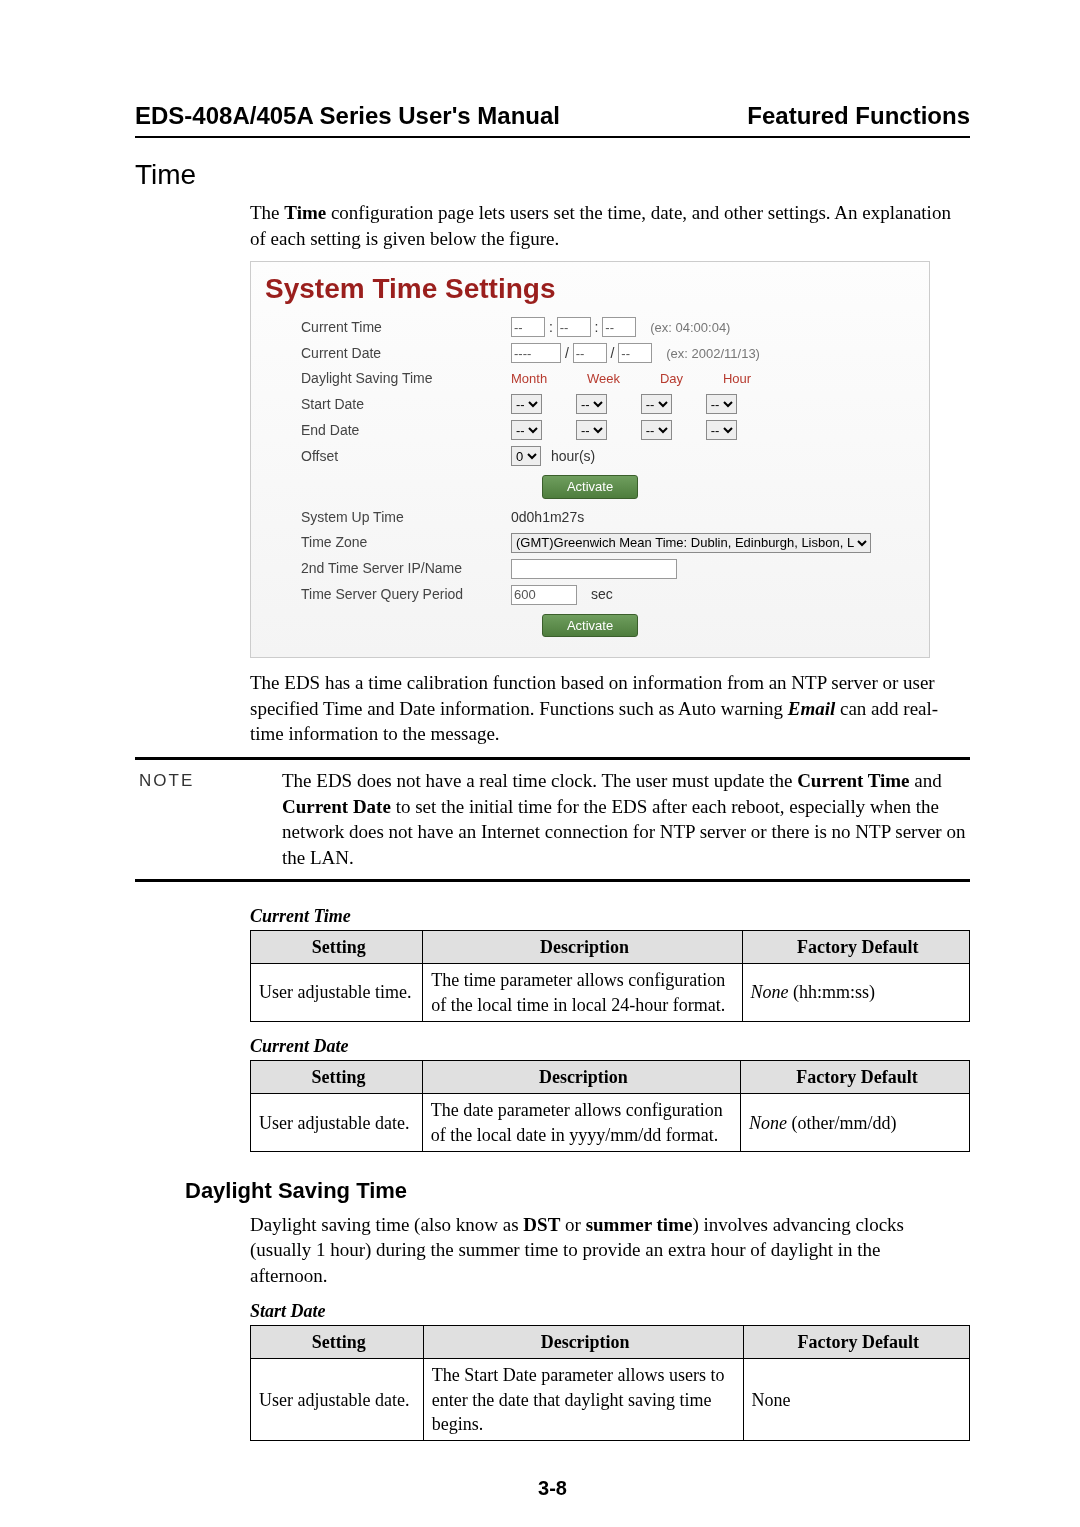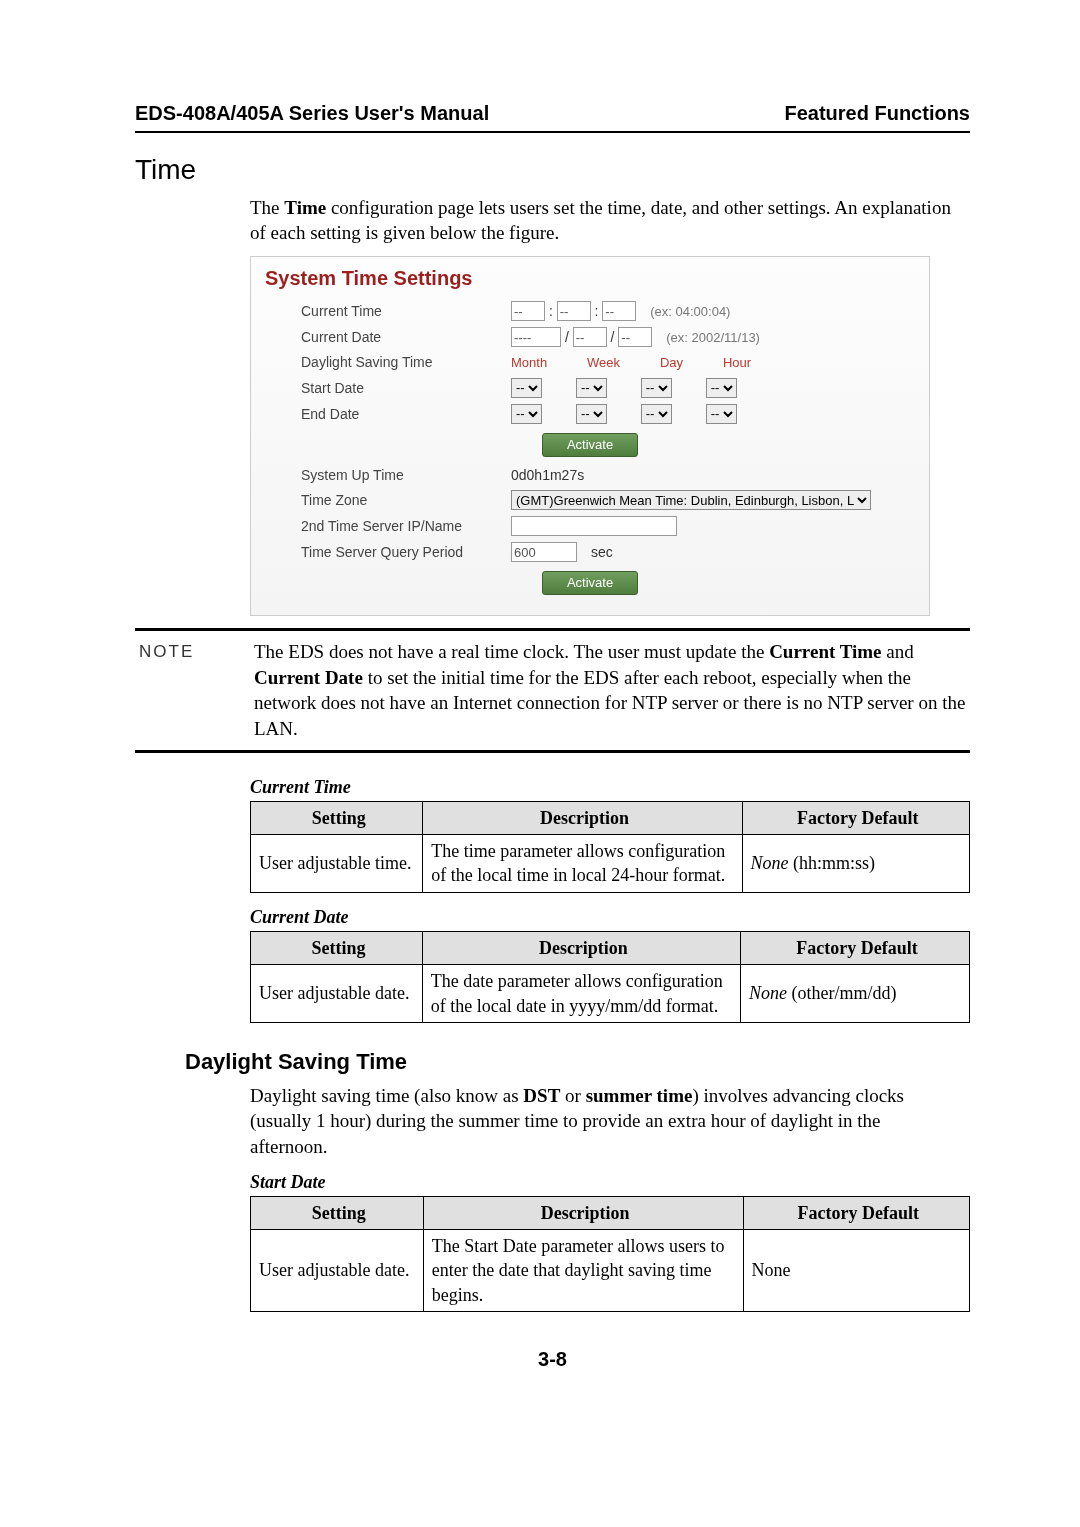--- a/index.html
+++ b/index.html
@@ -15,21 +15,21 @@
     line-height: 1.35;
   }
   .header-row {
     display: flex;
     justify-content: space-between;
     border-bottom: 2px solid #000;
     padding-bottom: 4px;
     margin-bottom: 18px;
     font-family: Arial, Helvetica, sans-serif;
     font-weight: bold;
-    font-size: 20px;
+    font-size: 24px;
   }
   h1.section {
     font-family: Arial, Helvetica, sans-serif;
     font-size: 28px;
     font-weight: normal;
     margin: 8px 0 6px 0;
   }
   .indent {
     margin-left: 115px;
     margin-right: 10px;
@@ -46,21 +46,21 @@
     background: linear-gradient(#fdfdfd,#f4f4f4);
     font-family: Arial, Helvetica, sans-serif;
     font-size: 14px;
     color: #333;
     padding: 8px 14px 14px 14px;
     margin: 8px 0 12px 0;
   }
   .shot-title {
     color: #9A1F1D;
     font-weight: bold;
-    font-size: 20px;
+    font-size: 28px;
     margin-bottom: 6px;
   }
   .form-row {
     display: flex;
     align-items: center;
     padding: 3px 0 3px 36px;
   }
   .form-row .lbl { width: 210px; color: #444; }
   .dst-lbl { color: #B73B2F; }
   .fv input[type=text] {
@@ -103,21 +103,21 @@
   }
   .note-label {
     font-family: Arial, Helvetica, sans-serif;
     letter-spacing: 2px;
     font-size: 17px;
     color: #333;
     width: 115px;
     flex-shrink: 0;
     padding-top: 2px;
   }
-  .note-text { font-size: 19px; }
+  .note-text { font-size: 19px; margin-left: 28px; }
 
   
   .tbl-title {
     font-style: italic;
     font-weight: bold;
     margin: 6px 0 2px 0;
     font-size: 18px;
   }
   table.spec {
     border-collapse: collapse;
@@ -215,20 +215,27 @@
     <div class="form-row">
       <span class="lbl">End Date</span>
       <span class="fv">
         <select style="margin-right:30px"><option>--</option></select>
         <select style="margin-right:30px"><option>--</option></select>
         <select style="margin-right:30px"><option>--</option></select>
         <select><option>--</option></select>
       </span>
     </div>
 
+    <div class="form-row">
+      <span class="lbl">Offset</span>
+      <span class="fv">
+        <select><option>0</option></select>
+        <span style="margin-left:6px">hour(s)</span>
+      </span>
+    </div>
 
     <div class="btn-row">
         <span class="btn">Activate</span>
       </div>
 
     <div class="form-row">
       <span class="lbl">System Up Time</span>
       <span class="fv">0d0h1m27s</span>
     </div>
     <div class="form-row">
@@ -244,20 +251,23 @@
       <span class="fv">
         <input type="text" style="width: 60px;" value="600">
         <span style="margin-left:10px">sec</span>
       </span>
     </div>
     <div class="btn-row">
         <span class="btn">Activate</span>
       </div>
   </div>
 
+  <p class="para">
+    <span>The EDS has a time calibration function based on information from an NTP server or user specified Time and Date information. Functions such as Auto warning </span><span class="bi">Email</span><span> can add real-time information to the message.</span>
+  </p>
 </div>
 
 <div class="note-box">
   <div class="note-label">NOTE</div>
   <div class="note-text">
     <span>The EDS does not have a real time clock. The user must update the </span><span class="b">Current Time</span><span> and </span><span class="b">Current Date</span><span> to set the initial time for the EDS after each reboot, especially when the network does not have an Internet connection for NTP server or there is no NTP server on the LAN.</span>
   </div>
 </div>
 
 <div class="indent">

